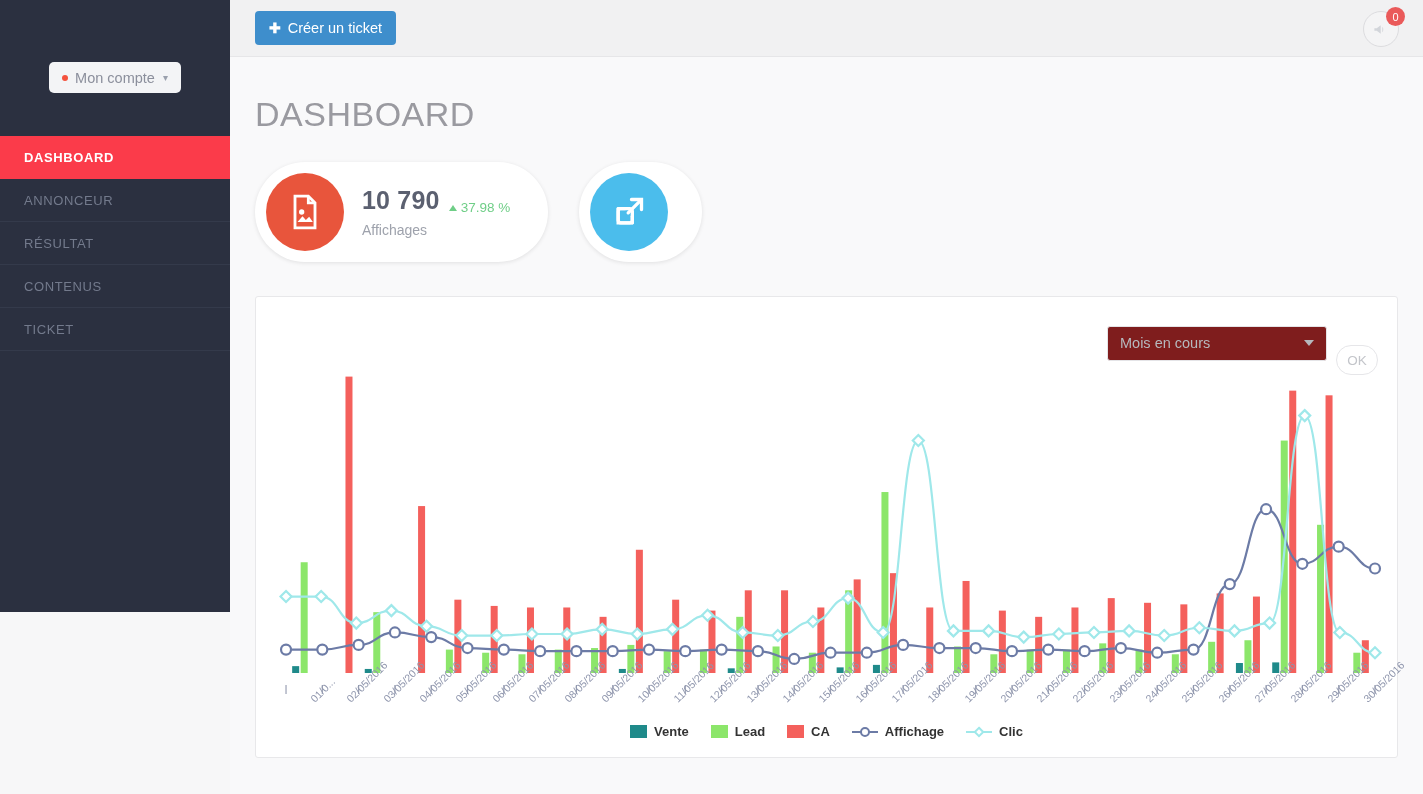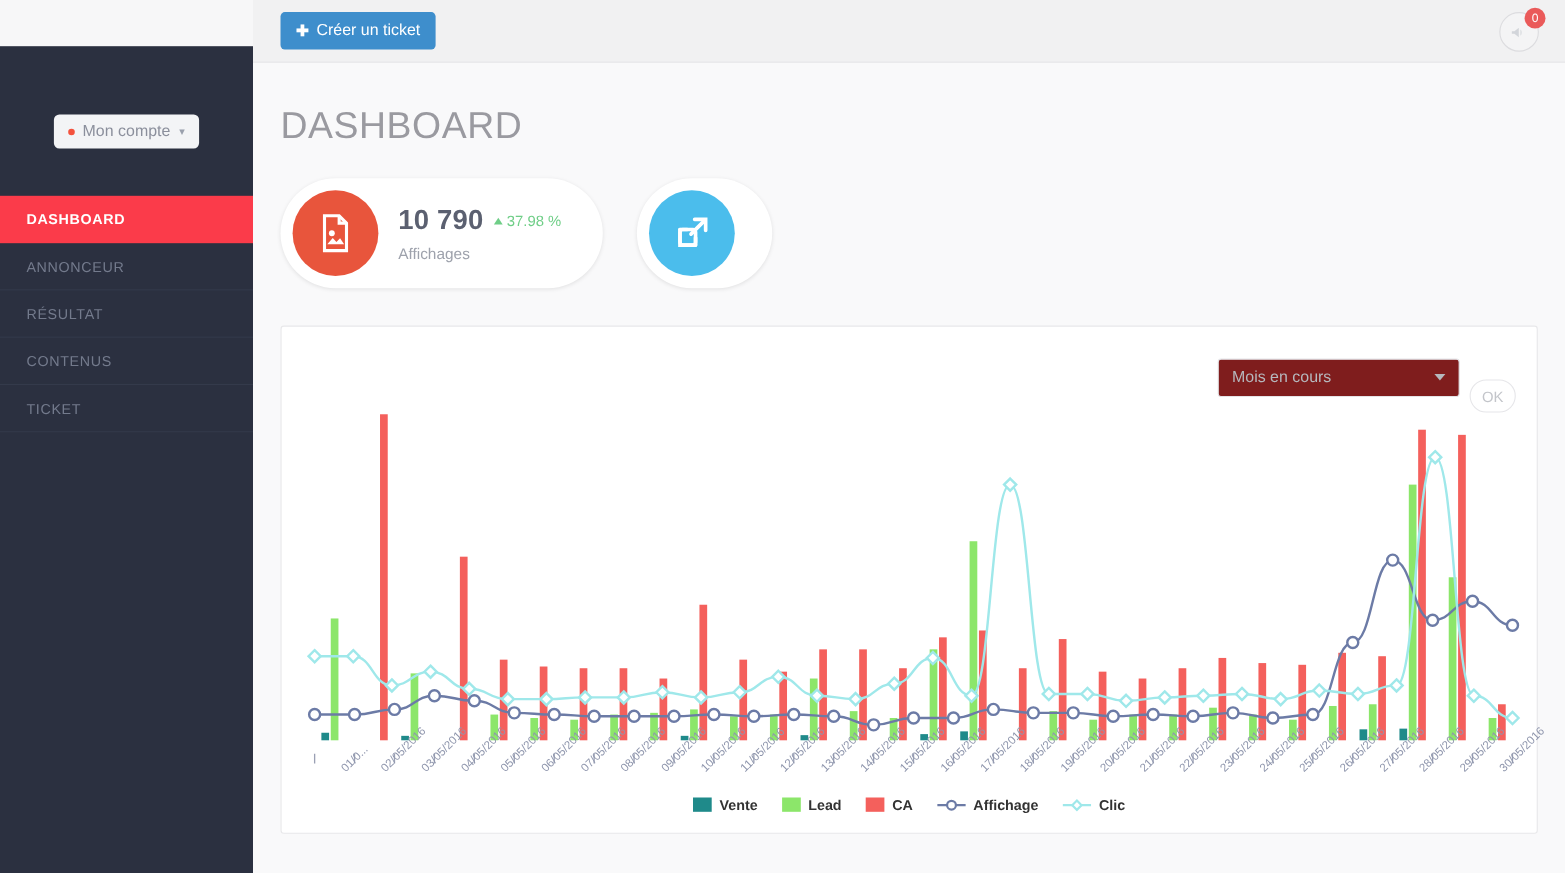--- a/index.html
+++ b/index.html
@@ -6,25 +6,24 @@
   html, body {
     width: 1423px; height: 794px;
     font-family: "Liberation Sans", sans-serif;
     background: #f7f7f8;
     overflow: hidden;
   }
   .app { position: relative; width: 1423px; height: 794px; display: flex; }
 
   
   .sidebar {
-    width: 230px; height: 752px;
+    width: 230px; height: 612px;
     background: #2b3040;
     flex: 0 0 230px;
     position: relative;
-    margin-top: 42px;
   }
   .account-wrap { padding: 62px 0 0 0; display: flex; justify-content: center; }
   .account-btn {
     background: #f3f4f6; border: none; border-radius: 5px;
     height: 31px; padding: 0 13px;
     display: flex; align-items: center; gap: 7px;
     color: #8b8f9c; font-size: 14.5px; cursor: pointer;
     font-family: "Liberation Sans", sans-serif;
   }
   .acct-dot { width: 6px; height: 6px; border-radius: 50%; background: #f4523d; display: block; }
@@ -87,21 +86,21 @@
     box-shadow: 0 1px 4px rgba(0,0,0,.10);
     min-height: 100px; padding: 11px 34px 11px 11px;
     display: flex; align-items: center; gap: 18px;
   }
   .card-icon {
     width: 78px; height: 78px; border-radius: 50%;
     display: flex; align-items: center; justify-content: center;
     flex: 0 0 78px;
   }
   .card-text { padding-right: 4px; }
-  .card-row { display: flex; align-items: center; gap: 9px; flex-wrap: wrap; max-width: 165px; }
+  .card-row { display: flex; align-items: flex-end; gap: 9px; flex-wrap: wrap; max-width: 165px; }
   .card-value { font-size: 25px; font-weight: bold; color: #5b6070; letter-spacing: .2px; }
   .card-delta { font-size: 13.5px; display: flex; align-items: center; gap: 4px; white-space: nowrap; }
   .card-delta.up { color: #6fce87; }
   .card-delta.down { color: #f4736a; }
   .tri { width: 0; height: 0; border-left: 4.5px solid transparent; border-right: 4.5px solid transparent; }
   .tri.up { border-bottom: 6px solid #6fce87; }
   .tri.down { border-top: 6px solid #ef4a4a; }
   .card-label { font-size: 14px; color: #9ea2ac; margin-top: 7px; }
 
   

